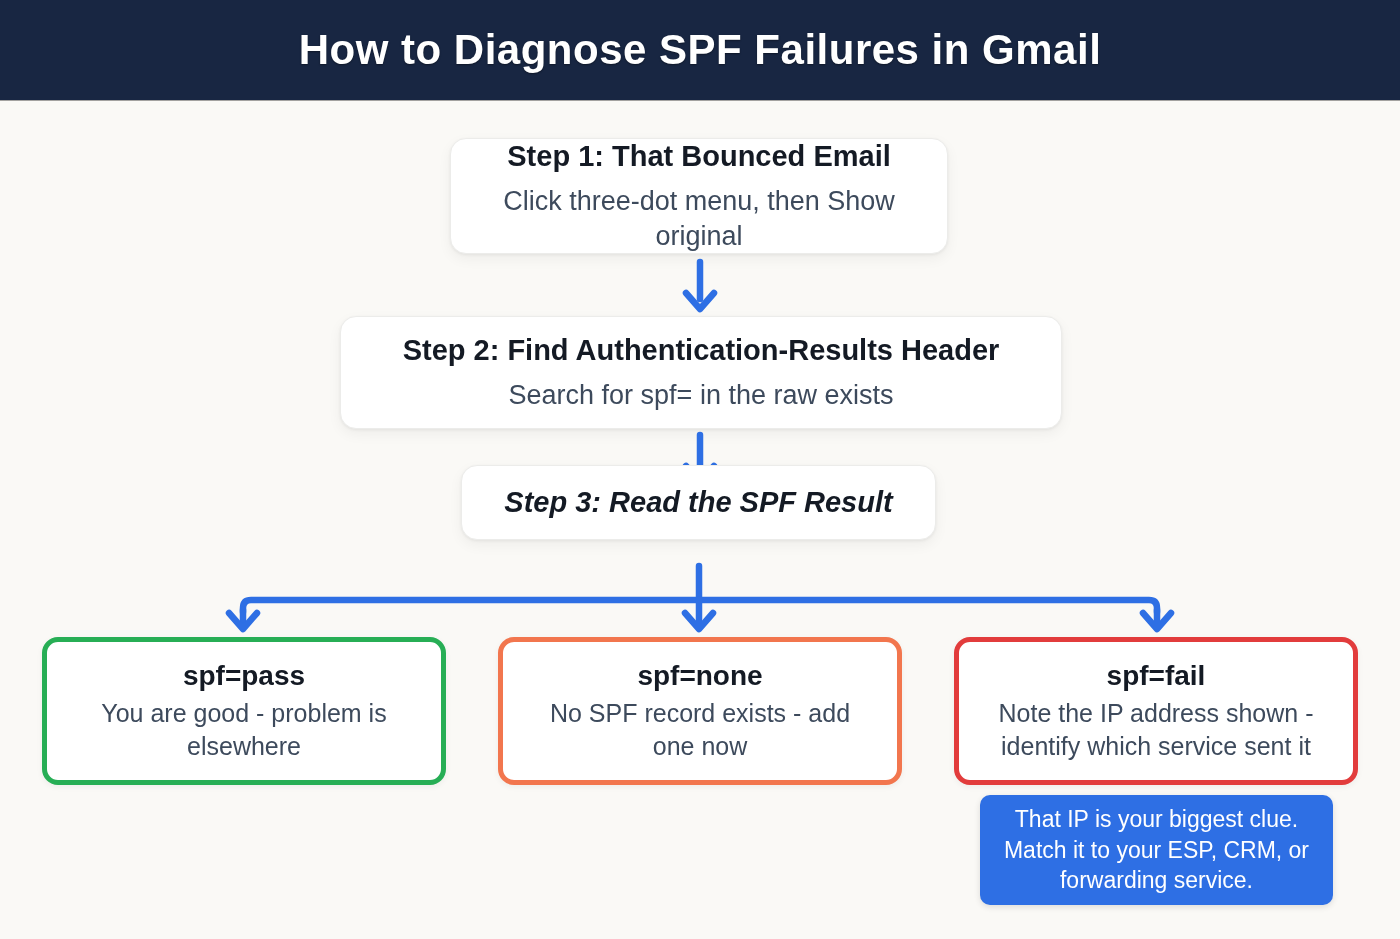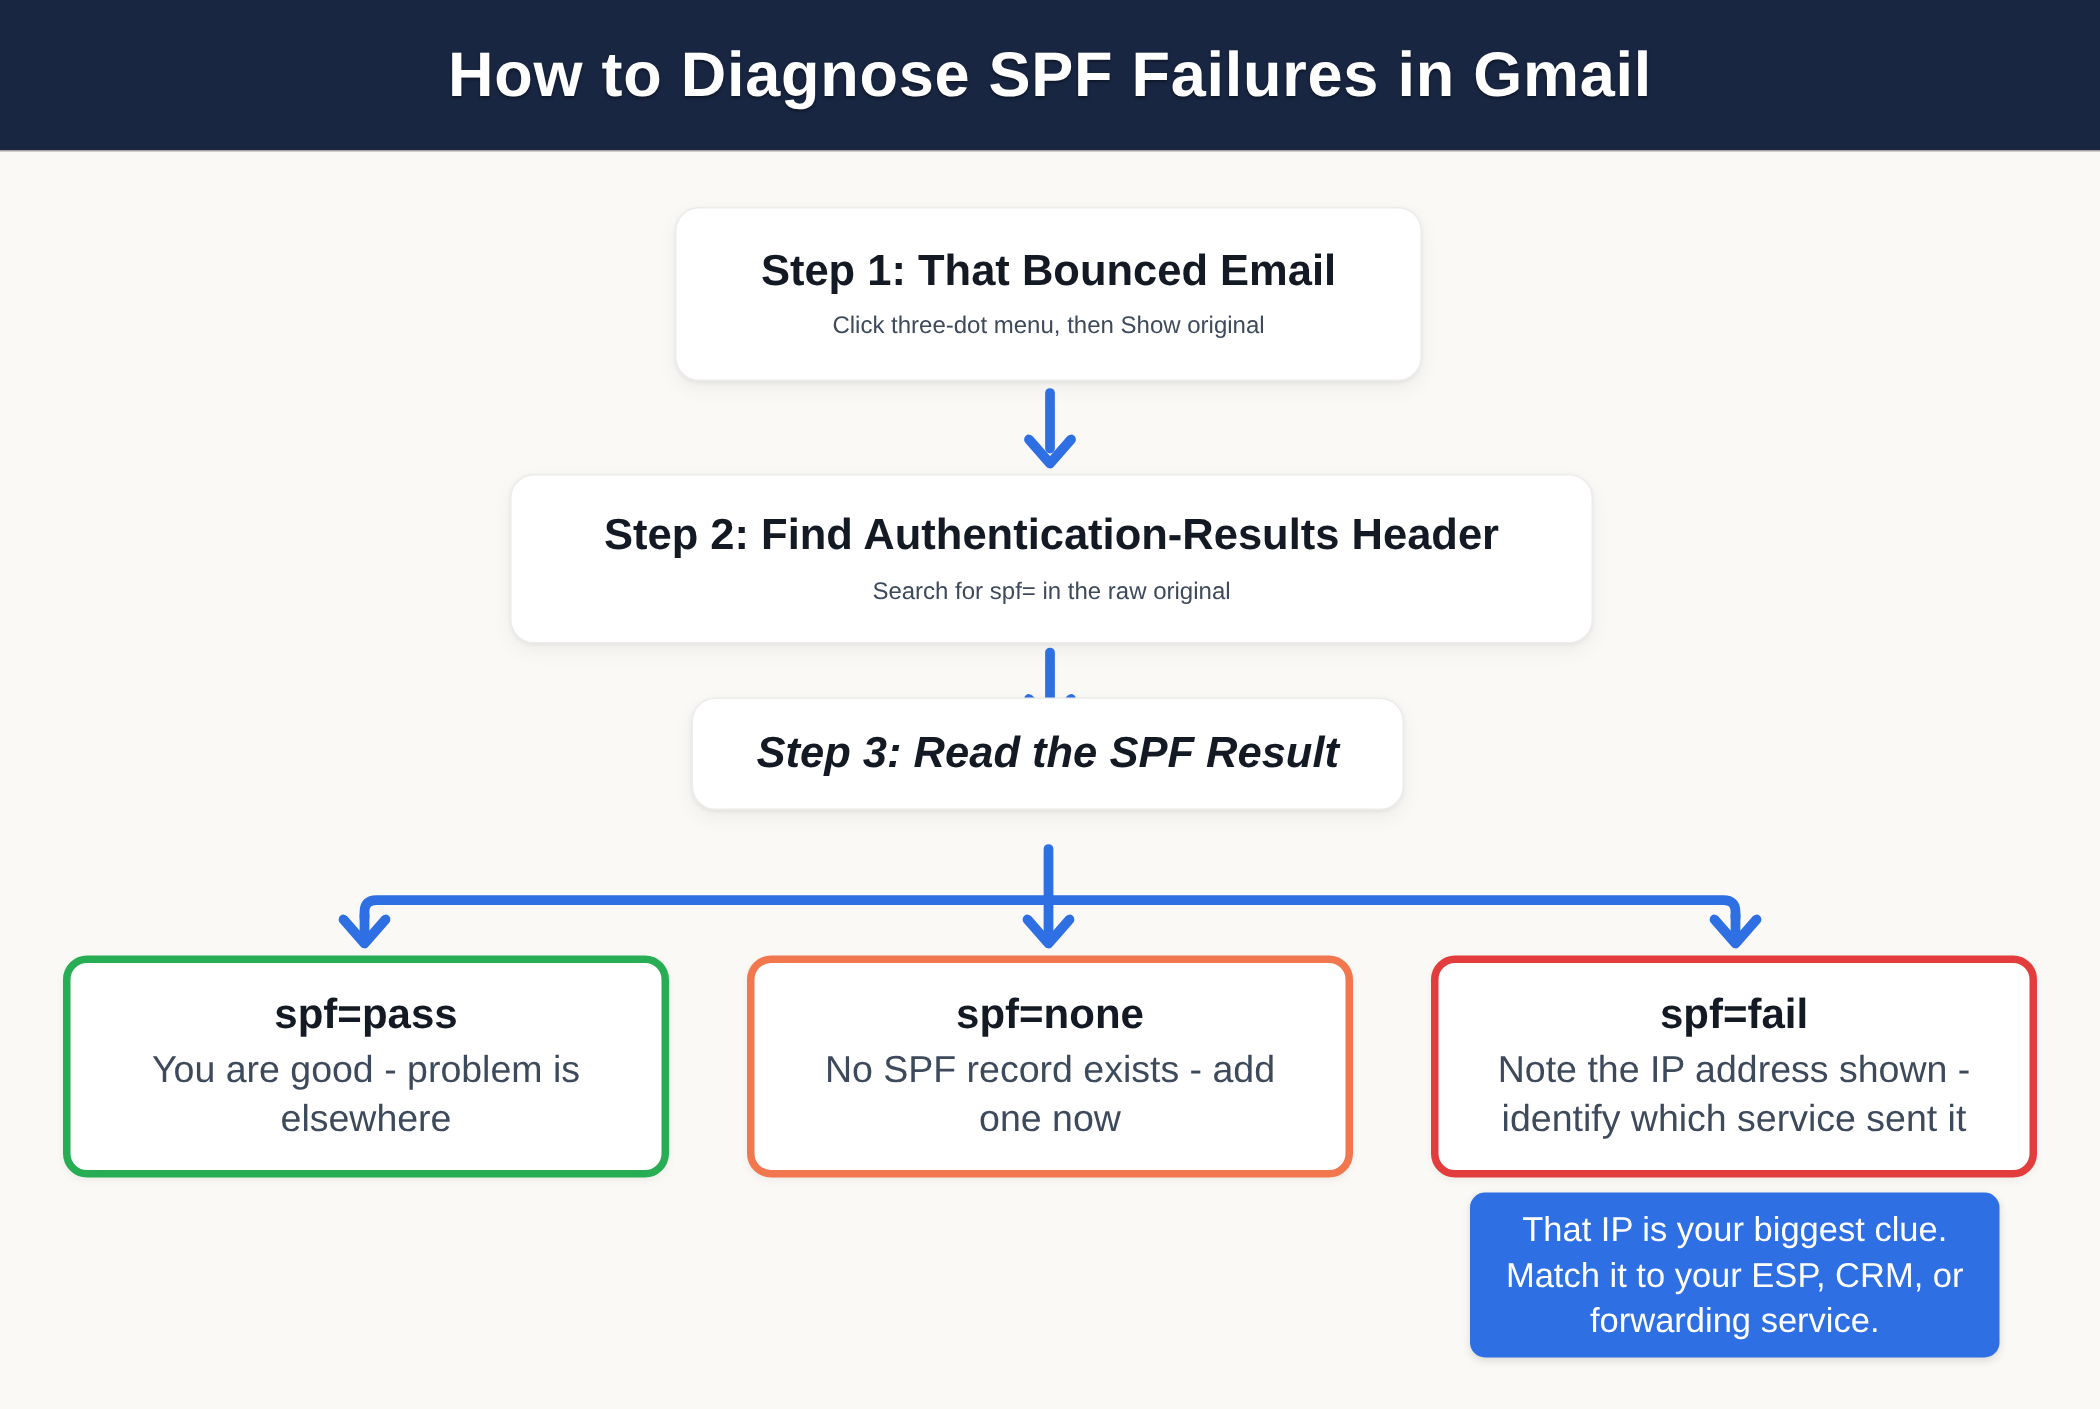--- a/index.html
+++ b/index.html
@@ -28,21 +28,21 @@
     text-shadow:0 1px 2px rgba(0,0,0,.4);
   }
   .card{
     position:absolute;background:var(--cardbg);
     border:1px solid #ececea;border-radius:16px;
     box-shadow:0 1px 3px rgba(0,0,0,.06),0 5px 14px rgba(0,0,0,.05);
     display:flex;flex-direction:column;align-items:center;justify-content:center;
     text-align:center;padding:10px 20px;
   }
   .card .title{font-size:29px;font-weight:700;color:var(--titletext);line-height:1.25;}
-  .card .subtitle{font-size:16px;color:var(--subtext);margin-top:9px;line-height:1.3;text-align:center;}
+  .card .subtitle{font-size:27px;color:var(--subtext);margin-top:9px;line-height:1.3;text-align:center;}
   .step1{left:450px;top:138px;width:498px;height:116px;}
   .step2{left:340px;top:316px;width:722px;height:113px;}
   .step3{left:461px;top:465px;width:475px;height:75px;font-style:italic;}
   .result{
     position:absolute;top:637px;width:404px;height:148px;
     background:var(--cardbg);border-radius:16px;border:5px solid #c2410c;
     display:flex;flex-direction:column;align-items:center;justify-content:center;
     text-align:center;padding:8px 26px;
     box-shadow:0 2px 6px rgba(0,0,0,.05);
   }
@@ -78,21 +78,21 @@
     <div class="subtitle">Click three-dot menu, then Show original</div>
   </div>
 
   <svg class="arrow-svg" style="left:680px;top:259px;" width="40" height="56" viewBox="0 0 40 56">
     <path class="arrow-stroke" d="M20 3 L20 40"></path>
     <path class="arrow-stroke" d="M6 34 L20 50 L34 34"></path>
   </svg>
 
   <div class="card step2">
     <div class="title">Step 2: Find Authentication-Results Header</div>
-    <div class="subtitle">Search for spf= in the raw original</div>
+    <div class="subtitle">Search for spf= in the raw exists</div>
   </div>
 
   <svg class="arrow-svg" style="left:680px;top:432px;" width="40" height="56" viewBox="0 0 40 56">
     <path class="arrow-stroke" d="M20 3 L20 40"></path>
     <path class="arrow-stroke" d="M6 34 L20 50 L34 34"></path>
   </svg>
 
   <div class="card step3">
     <div class="title">Step 3: Read the SPF Result</div>
   </div>

